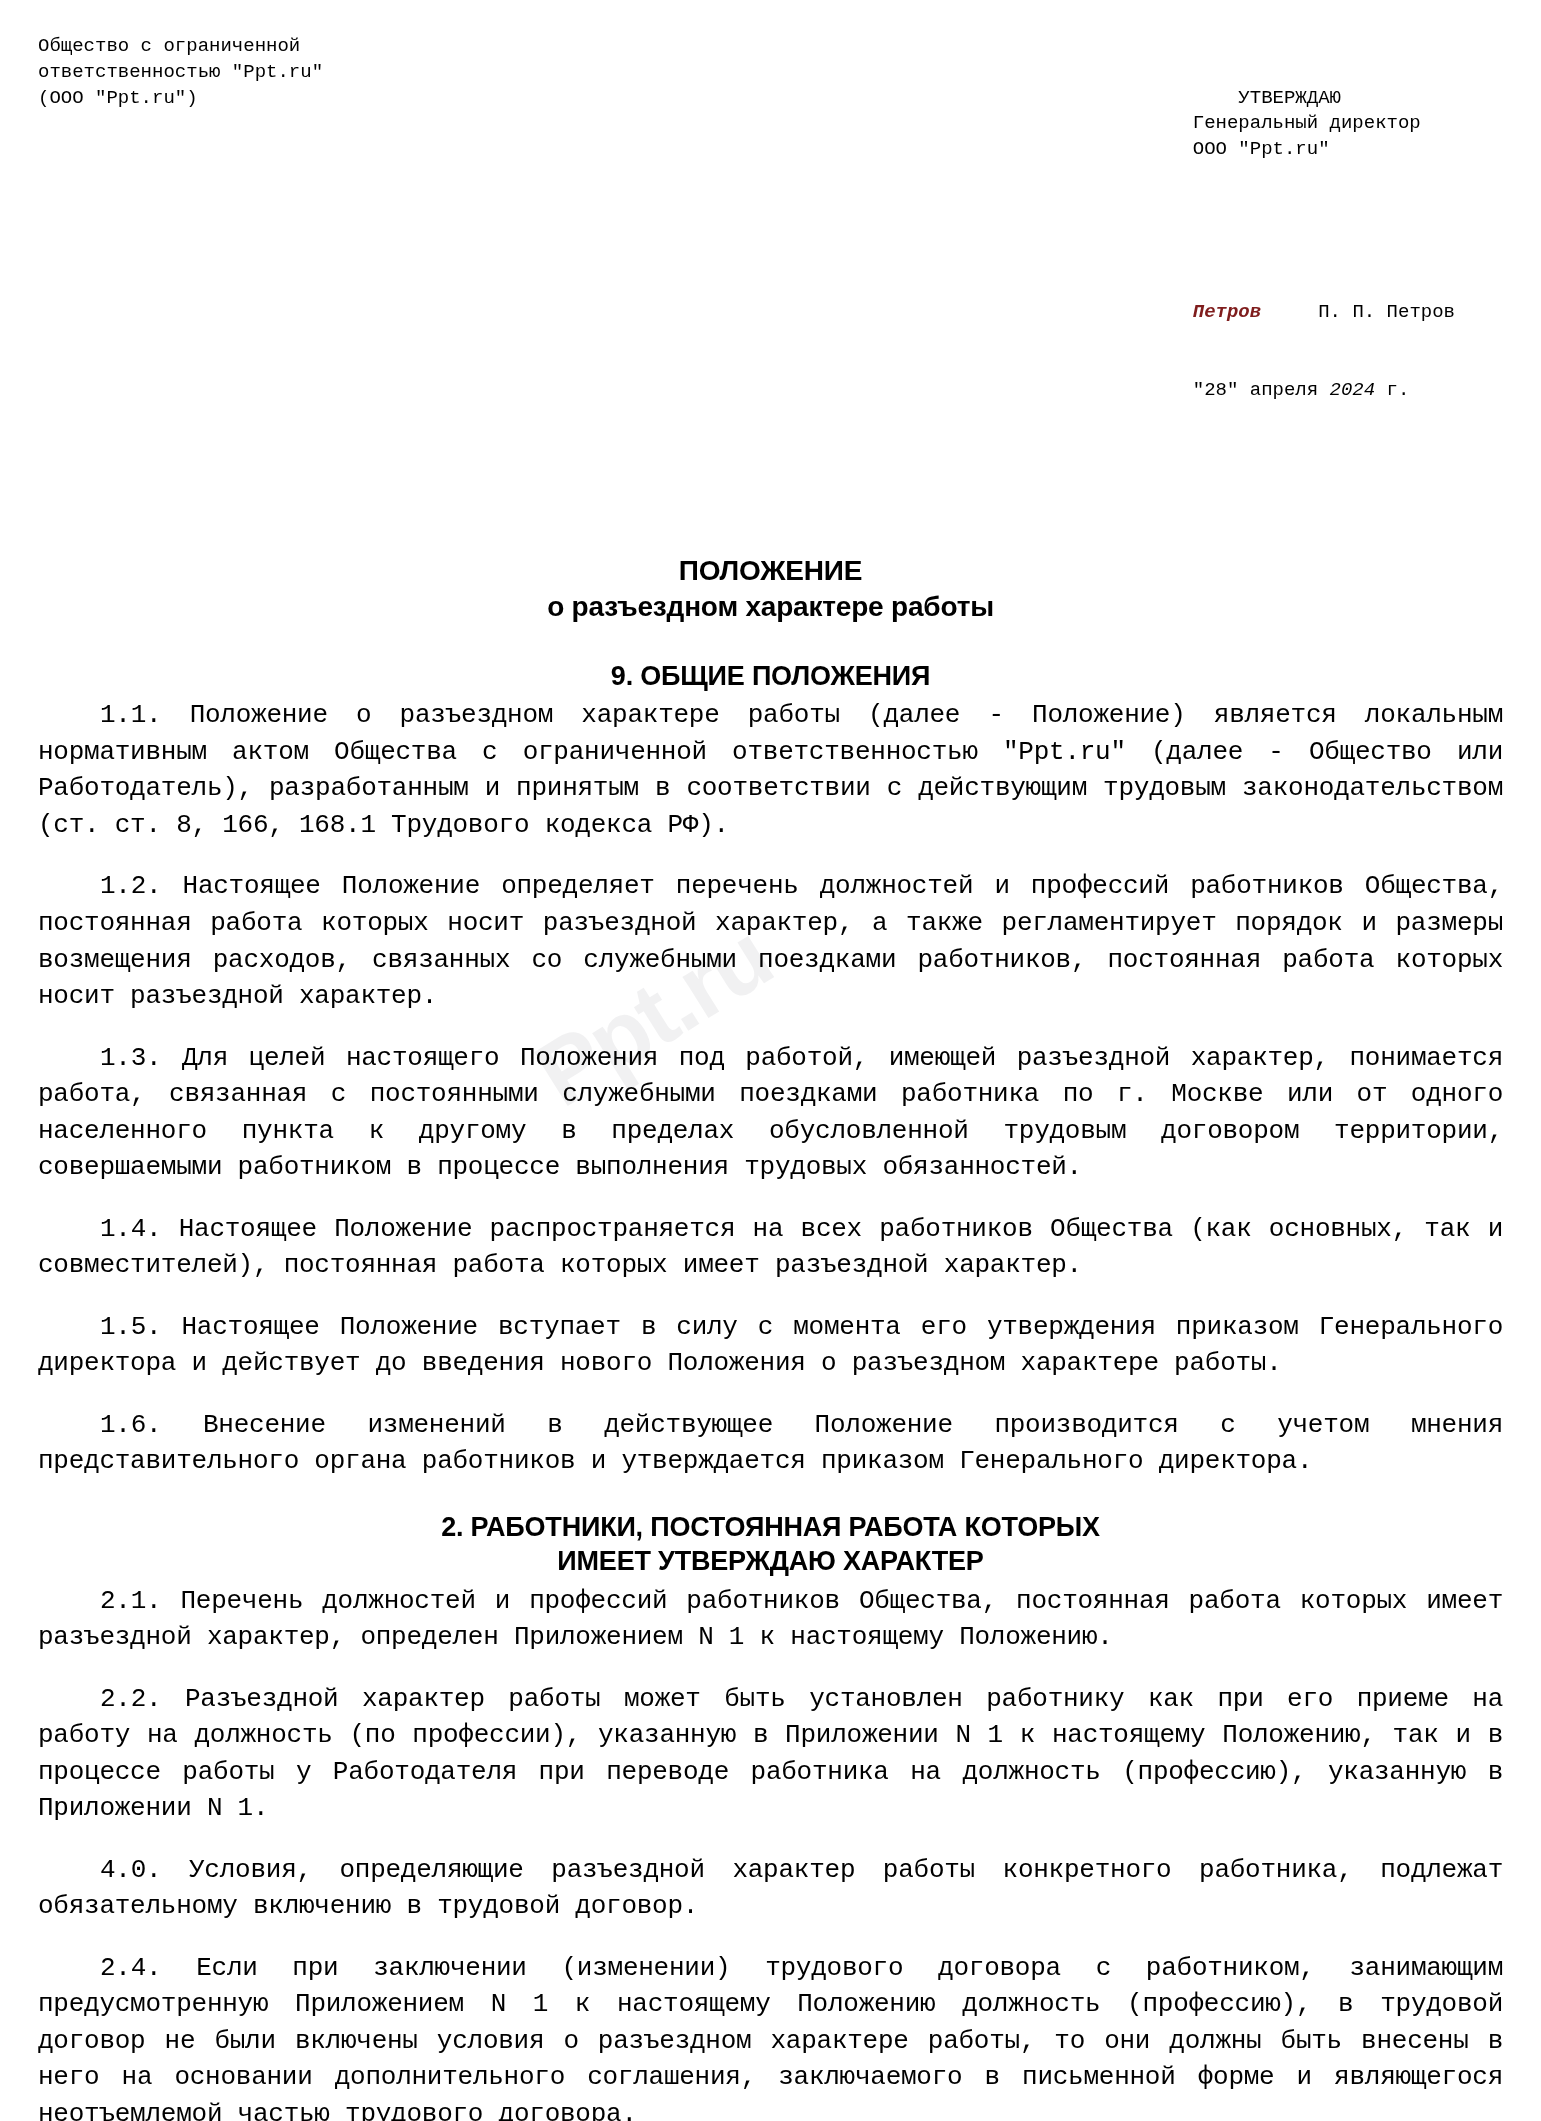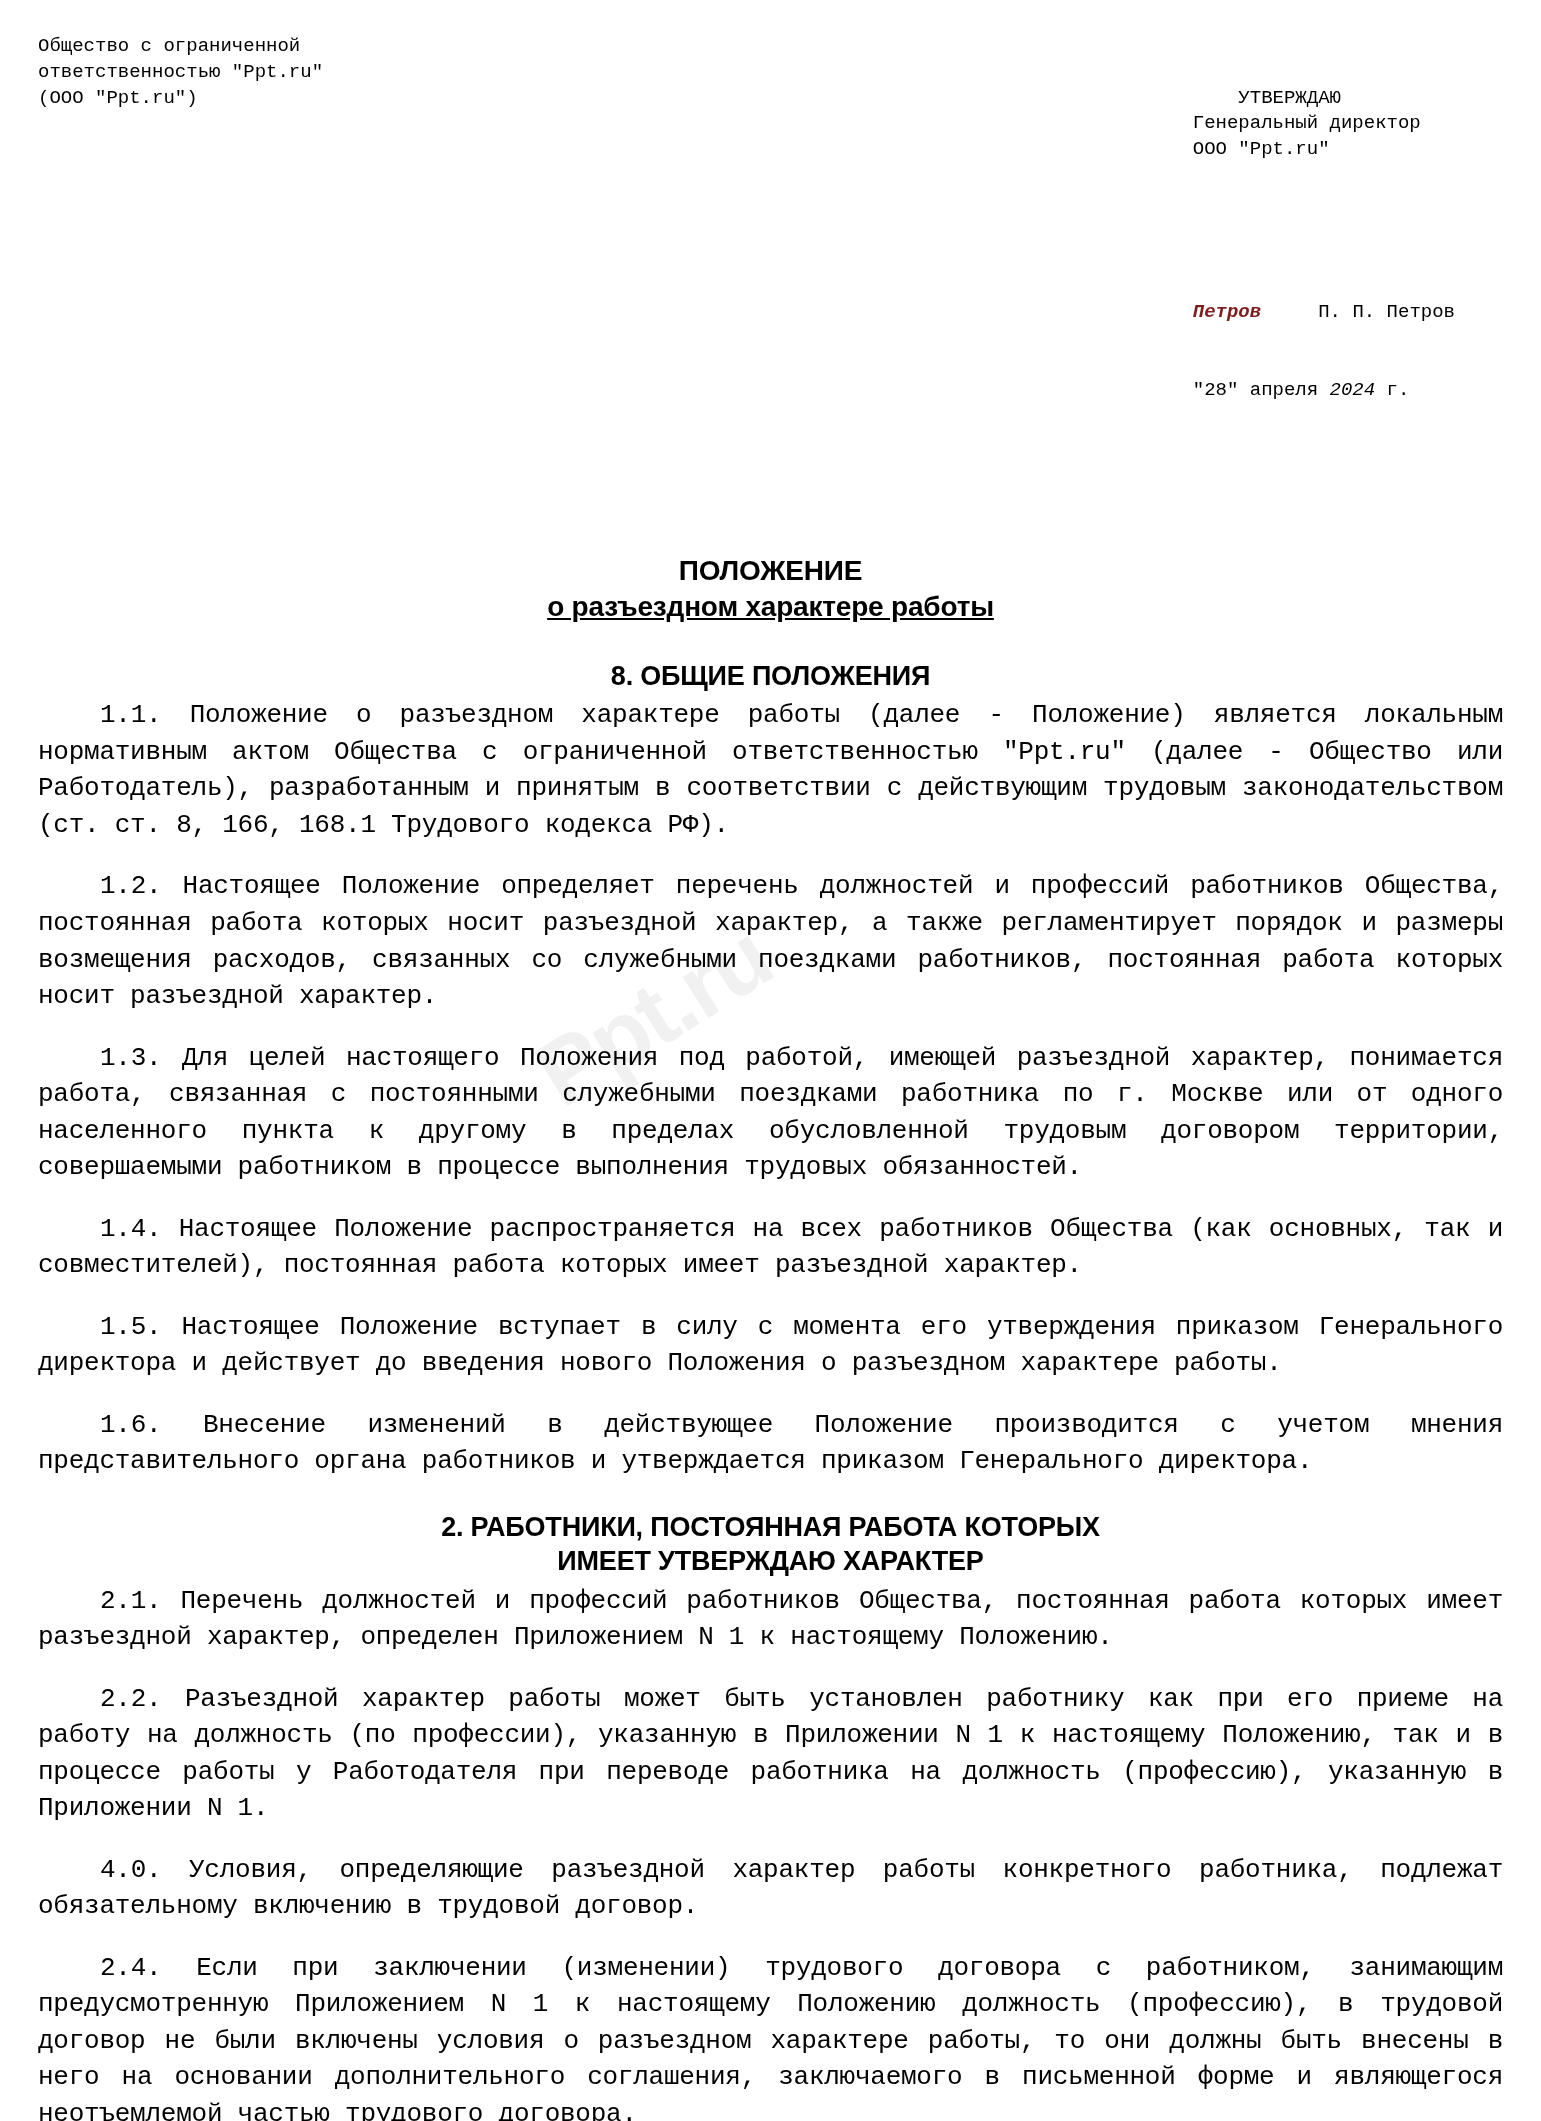--- a/index.html
+++ b/index.html
@@ -76,21 +76,21 @@
   .doc-title {
     text-align: center;
     font-weight: 700;
     font-size: 28px;
     line-height: 1.3;
     margin-top: 46px;
     font-family: "Liberation Sans", sans-serif;
     letter-spacing: -0.2px;
   }
   .doc-title .t1 { display: block; }
-  .doc-title .t2 { display: block; text-decoration: underline; }
+  .doc-title .t2 { display: block; }
 
   .section-title {
     text-align: center;
     font-weight: 700;
     font-size: 27px;
     line-height: 1.28;
     letter-spacing: -0.2px;
     font-family: "Liberation Sans", sans-serif;
   }
   .section-title.s1 { margin-top: 33px; margin-bottom: 2px; }
@@ -137,21 +137,21 @@
         </div>
       </div>
     </div>
 
     <div class="doc-title">
       <span class="t1">ПОЛОЖЕНИЕ</span>
       <span class="t2">о разъездном характере работы</span>
     </div>
 
     <div class="section-title s1">
-      <span class="ln">8. ОБЩИЕ ПОЛОЖЕНИЯ</span>
+      <span class="ln">9. ОБЩИЕ ПОЛОЖЕНИЯ</span>
     </div>
     <p class="para first-after-title">1.1. Положение о разъездном характере работы (далее - Положение) является локальным нормативным актом Общества с ограниченной ответственностью "Ppt.ru" (далее - Общество или Работодатель), разработанным и принятым в соответствии с действующим трудовым законодательством (ст. ст. 8, 166, 168.1 Трудового кодекса РФ).</p>
     <p class="para">1.2. Настоящее Положение определяет перечень должностей и профессий работников Общества, постоянная работа которых носит разъездной характер, а также регламентирует порядок и размеры возмещения расходов, связанных со служебными поездками работников, постоянная работа которых носит разъездной характер.</p>
     <p class="para">1.3. Для целей настоящего Положения под работой, имеющей разъездной характер, понимается работа, связанная с постоянными служебными поездками работника по г. Москве или от одного населенного пункта к другому в пределах обусловленной трудовым договором территории, совершаемыми работником в процессе выполнения трудовых обязанностей.</p>
     <p class="para">1.4. Настоящее Положение распространяется на всех работников Общества (как основных, так и совместителей), постоянная работа которых имеет разъездной характер.</p>
     <p class="para">1.5. Настоящее Положение вступает в силу с момента его утверждения приказом Генерального директора и действует до введения нового Положения о разъездном характере работы.</p>
     <p class="para">1.6. Внесение изменений в действующее Положение производится с учетом мнения представительного органа работников и утверждается приказом Генерального директора.</p>
 
     <div class="section-title s2">
       <span class="ln">2. РАБОТНИКИ, ПОСТОЯННАЯ РАБОТА КОТОРЫХ</span>

